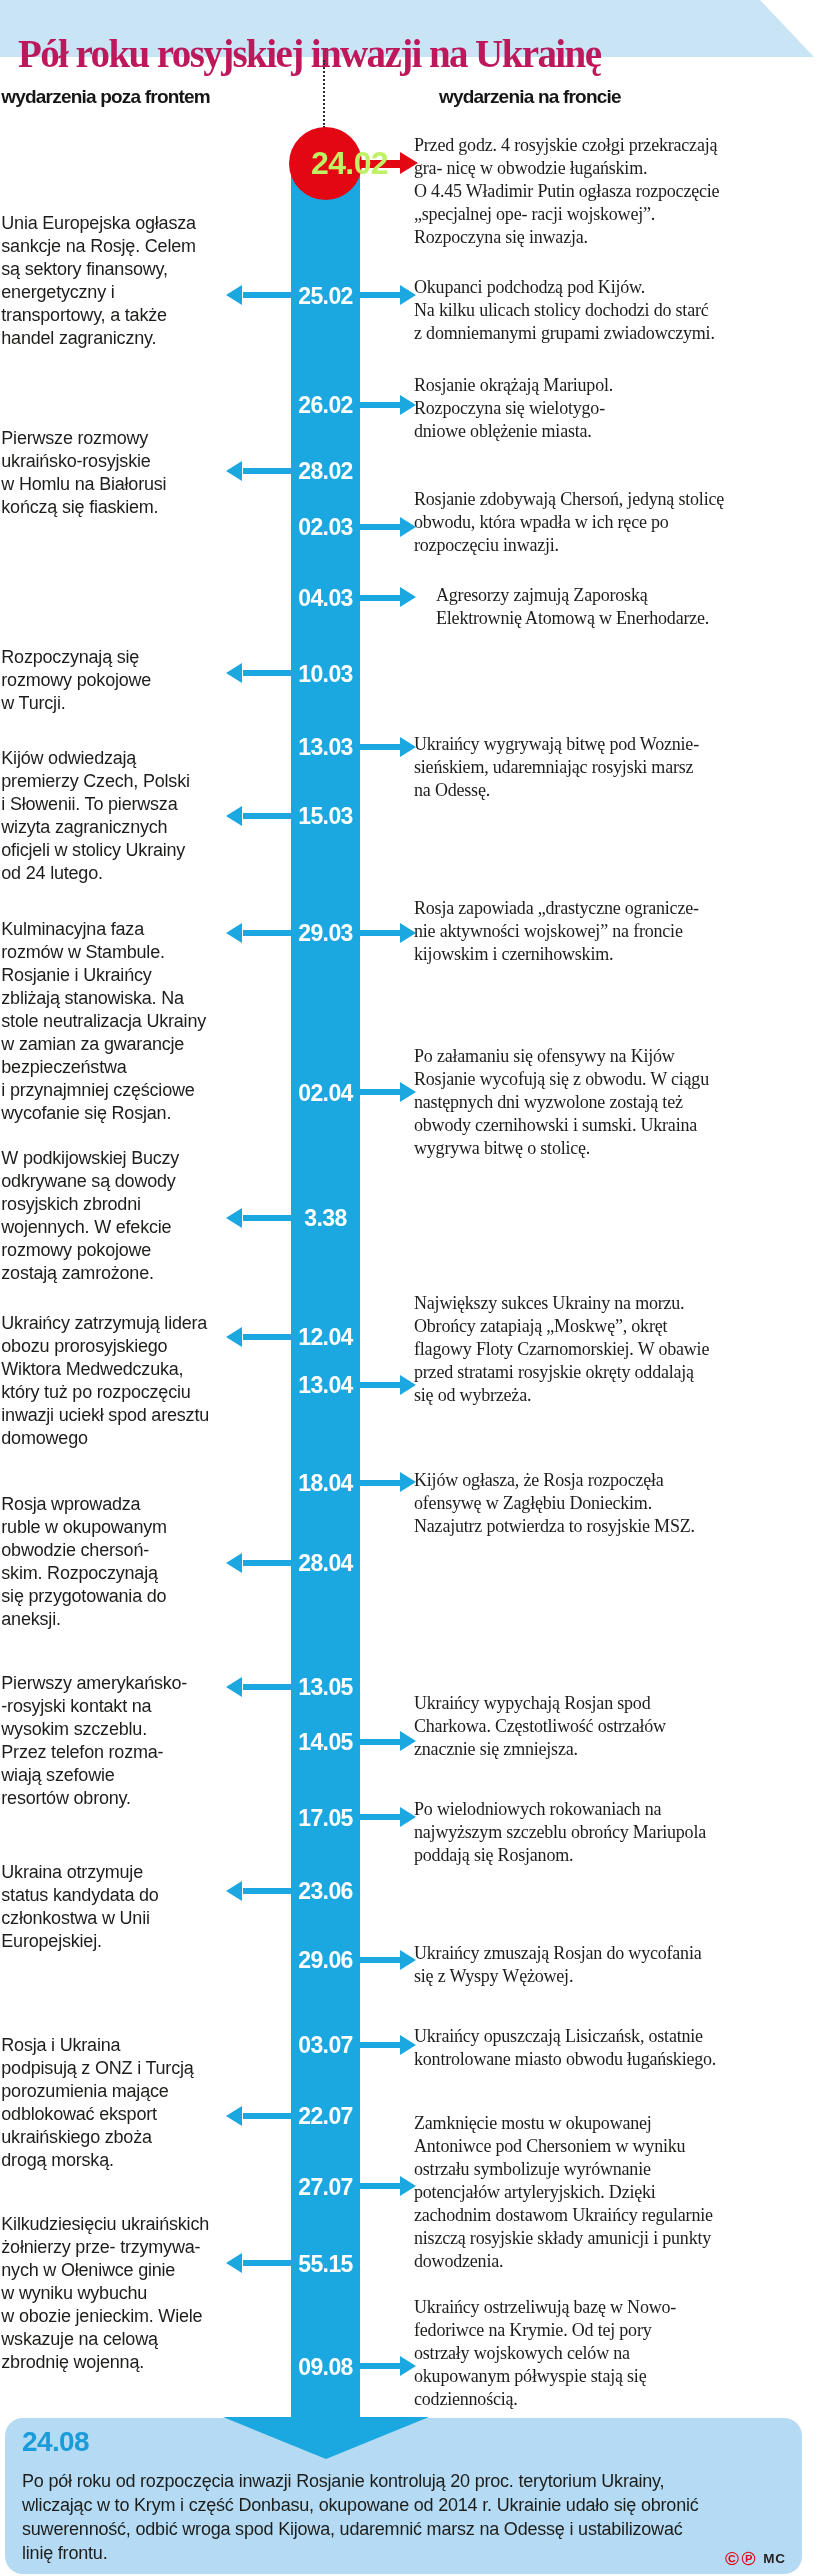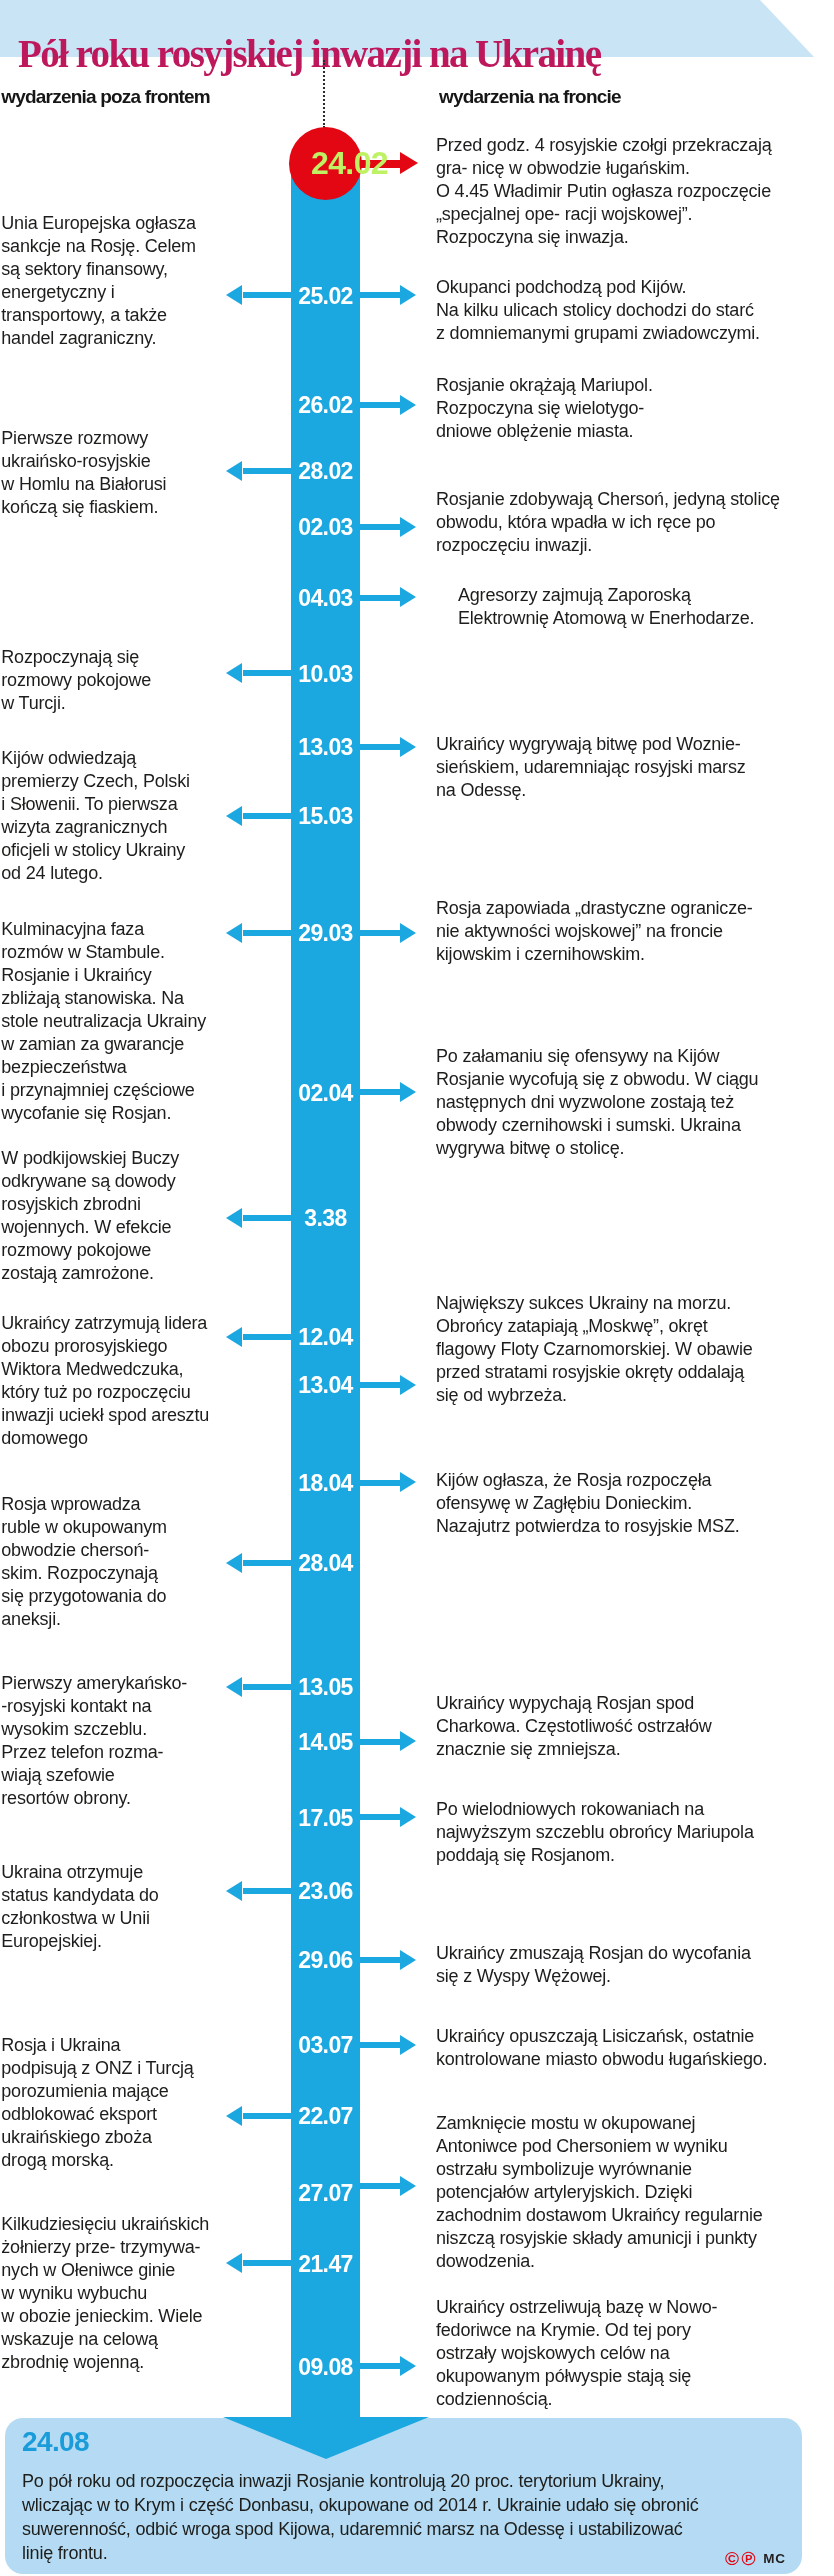--- a/index.html
+++ b/index.html
@@ -43,21 +43,21 @@
   .head-left{position:absolute;width:0;height:0;z-index:2;
        border-top:10.3px solid transparent;border-bottom:10.3px solid transparent;
        border-right:16.7px solid var(--timeline-blue,#1ba7e0);}
   .head-right.red{border-top-width:11.6px;border-bottom-width:11.6px;
        border-left:18px solid var(--accent-red,#e30613);z-index:3;}
 
   
   .event{position:absolute;font-size:18px;line-height:23px;letter-spacing:-0.2px;
        white-space:pre-line;color:var(--text,#1d1d1b);z-index:2;}
   .event.left{left:1.3px;width:286px;}
-  .event.right{left:436px;width:398px;}
+  .event.right{left:414px;width:398px;font-family:Liberation Serif, serif;}
 
   
   .summary-card{position:absolute;left:5.1px;top:2418px;width:797px;height:156px;
        background:var(--footer-bg,#b6dcf4);border-radius:18px;z-index:1;}
   .summary-date{position:absolute;left:22px;top:2426px;font-size:28px;font-weight:700;
        letter-spacing:-0.6px;color:var(--footer-date,#199cd9);z-index:2;}
   .summary-text{position:absolute;left:22px;top:2469px;width:758px;z-index:2;
        font-size:18px;line-height:24px;letter-spacing:-0.2px;white-space:pre-line;}
   .credits{position:absolute;left:725px;top:2549px;display:flex;align-items:center;
        gap:2.6px;z-index:4;}
@@ -144,24 +144,24 @@
     <div class="head-left" style="left: 226px; top: 1881px;"></div>
     <div class="date-label" style="top: 1945px;">29.06</div>
     <div class="shaft" style="left: 360px; width: 40px; top: 1957px;"></div>
     <div class="head-right" style="left: 400px; top: 1950px;"></div>
     <div class="date-label" style="top: 2030px;">03.07</div>
     <div class="shaft" style="left: 360px; width: 40px; top: 2042px;"></div>
     <div class="head-right" style="left: 400px; top: 2035px;"></div>
     <div class="date-label" style="top: 2101px;">22.07</div>
     <div class="shaft" style="left: 243px; width: 48px; top: 2113px;"></div>
     <div class="head-left" style="left: 226px; top: 2106px;"></div>
-    <div class="date-label" style="top: 2172px; margin-top: 6px;">27.07</div>
+    <div class="date-label" style="top: 2172px;">27.07</div>
     <div class="shaft" style="left: 360px; width: 40px; top: 2183px;"></div>
     <div class="head-right" style="left: 400px; top: 2176px;"></div>
-    <div class="date-label" style="top: 2249px;">21.47</div>
+    <div class="date-label" style="top: 2249px;">55.15</div>
     <div class="shaft" style="left: 243px; width: 48px; top: 2260px;"></div>
     <div class="head-left" style="left: 226px; top: 2253px;"></div>
     <div class="date-label" style="top: 2352px;">09.08</div>
     <div class="shaft" style="left: 360px; width: 40px; top: 2363px;"></div>
     <div class="head-right" style="left: 400px; top: 2356px;"></div>
     <div class="event left" style="top: 212px;">Unia Europejska ogłasza
 sankcje na Rosję. Celem
 są sektory finansowy,
 energetyczny i
 transportowy, a także

